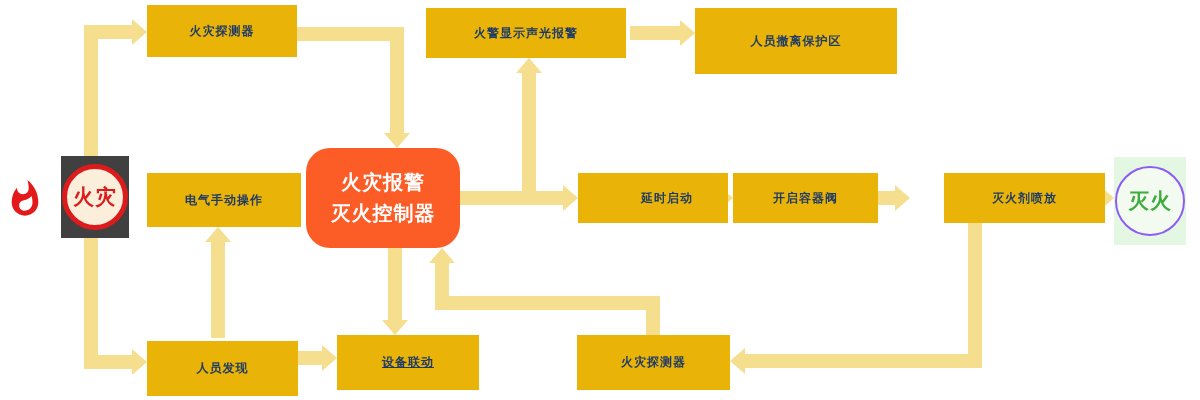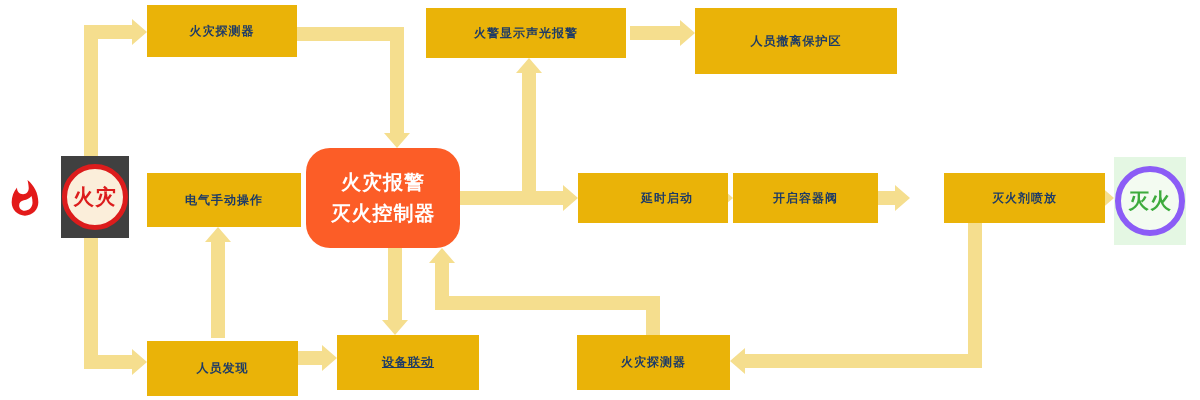--- a/index.html
+++ b/index.html
@@ -19,21 +19,21 @@
     font-size:20px;letter-spacing:1px;line-height:31px;white-space:pre-line;z-index:3;
   }
   .nodewrap{position:absolute;display:flex;align-items:center;justify-content:center;z-index:3;}
   .startwrap{left:61px;top:156px;width:68px;height:82px;background:#404040;}
   .endwrap{left:1114px;top:157px;width:72px;height:88px;background:#E4F7E3;}
   .circlenode{
     border-radius:50%;display:flex;align-items:center;justify-content:center;
     font-weight:bold;font-size:21px;letter-spacing:1px;box-sizing:border-box;
   }
   .startcircle{width:66px;height:66px;border:5px solid #DC1C1C;background:#FBEEDA;color:#DC1C1C;}
-  .endcircle{width:70px;height:70px;border:6px solid #8b5cf6;background:#F3FBF1;color:#3DAB3D;}
+  .endcircle{width:70px;height:70px;border:2px solid #8b5cf6;background:#F3FBF1;color:#3DAB3D;}
   
   .hline,.vline{position:absolute;background:#F5DE8E;z-index:1;}
   .hline{height:14px;}
   .vline{width:14px;}
   .arr{position:absolute;width:0;height:0;z-index:2;}
   .arr-r{border-top:13px solid transparent;border-bottom:13px solid transparent;border-left:15px solid #F5DE8E;}
   .arr-l{border-top:13px solid transparent;border-bottom:13px solid transparent;border-right:15px solid #F5DE8E;}
   .arr-d{border-left:13px solid transparent;border-right:13px solid transparent;border-top:15px solid #F5DE8E;}
   .arr-u{border-left:13px solid transparent;border-right:13px solid transparent;border-bottom:15px solid #F5DE8E;}
   .flame{position:absolute;left:5px;top:170px;width:40px;height:58px;z-index:3;}

